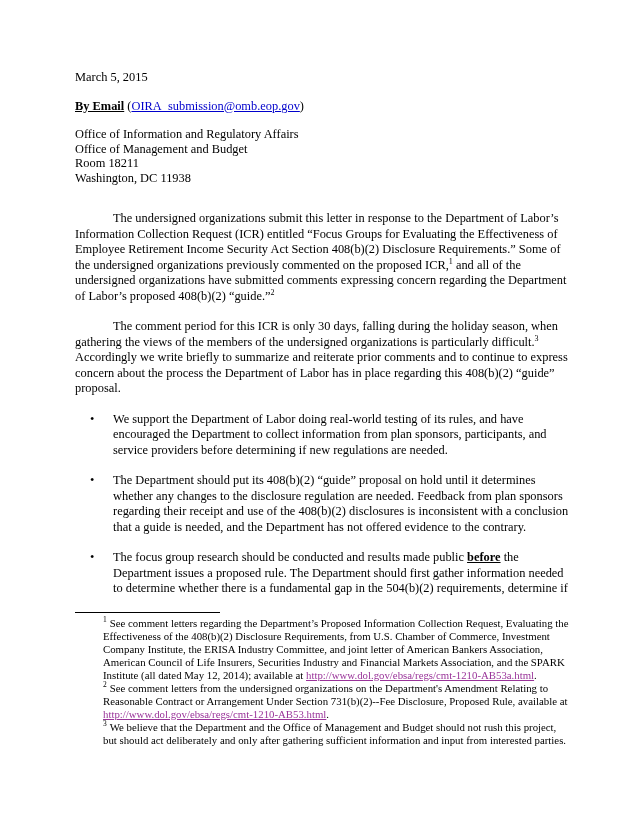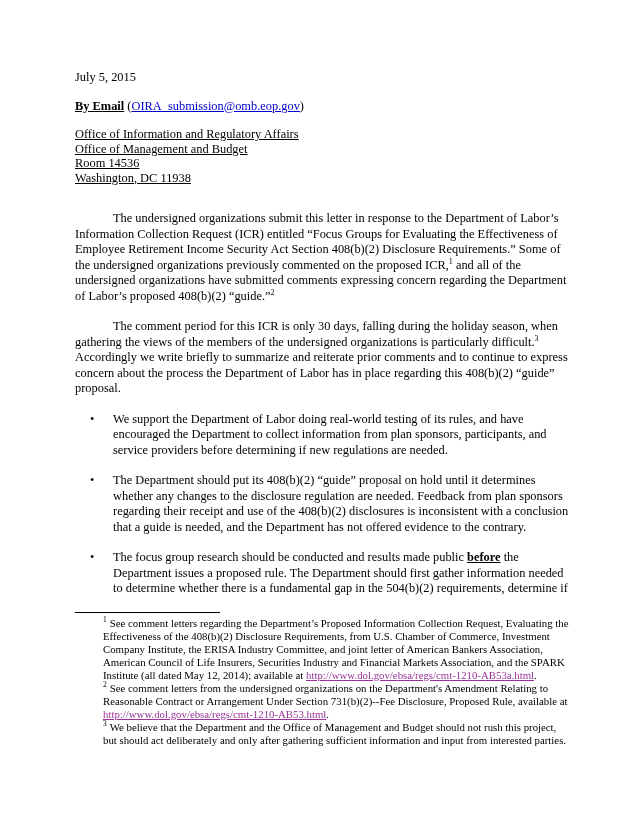--- a/index.html
+++ b/index.html
@@ -22,21 +22,21 @@
     line-height: 15.5px;
   }
   .date-line { margin-bottom: 13px; }
   .delivery-line { margin-bottom: 13px; }
   .bold-underline { font-weight: bold; text-decoration: underline; }
   a.email-link {
     color: var(--link_blue, #0000CC);
     text-decoration: underline;
     cursor: pointer;
   }
-  .address-block { line-height: 14.5px; margin-bottom: 26px; text-decoration: underline; }
+  .address-block { line-height: 14.5px; margin-bottom: 26px; }
   .para {
     text-indent: 38px;
     margin-bottom: 15px;
   }
   sup.fn-ref {
     font-size: 8px;
     line-height: 0;
     vertical-align: super;
   }
   .bullet-list { margin-top: 15px; }
@@ -73,30 +73,30 @@
     color: var(--link_visited, #993399);
     text-decoration: underline;
     cursor: pointer;
   }
 </style>
 </head>
 <body>
 
 <div class="page body-text">
 
-  <div class="date-line">July 5, 2015</div>
+  <div class="date-line">March 5, 2015</div>
 
   <div class="delivery-line">
     <span class="bold-underline">By Email</span><span> (</span><a class="email-link">OIRA_submission@omb.eop.gov</a><span>)</span>
   </div>
 
   <div class="address-block">
     <div>Office of Information and Regulatory Affairs</div>
     <div>Office of Management and Budget</div>
-    <div>Room 14536</div>
+    <div>Room 18211</div>
     <div>Washington, DC 11938</div>
   </div>
 
   <div class="para">
     <span>The undersigned organizations submit this letter in response to the Department of Labor’s Information Collection Request (ICR) entitled “Focus Groups for Evaluating the Effectiveness of Employee Retirement Income Security Act Section 408(b)(2) Disclosure Requirements.”  Some of the undersigned organizations previously commented on the proposed ICR,</span><sup class="fn-ref">1</sup><span> and all of the undersigned organizations have submitted comments expressing concern regarding the Department of Labor’s proposed 408(b)(2) “guide.”</span><sup class="fn-ref">2</sup>
   </div>
 
   <div class="para">
     <span>The comment period for this ICR is only 30 days, falling during the holiday season, when gathering the views of the members of the undersigned organizations is particularly difficult.</span><sup class="fn-ref">3</sup><span> Accordingly we write briefly to summarize and reiterate prior comments and to continue to express concern about the process the Department of Labor has in place regarding this 408(b)(2) “guide” proposal.</span>
   </div>

